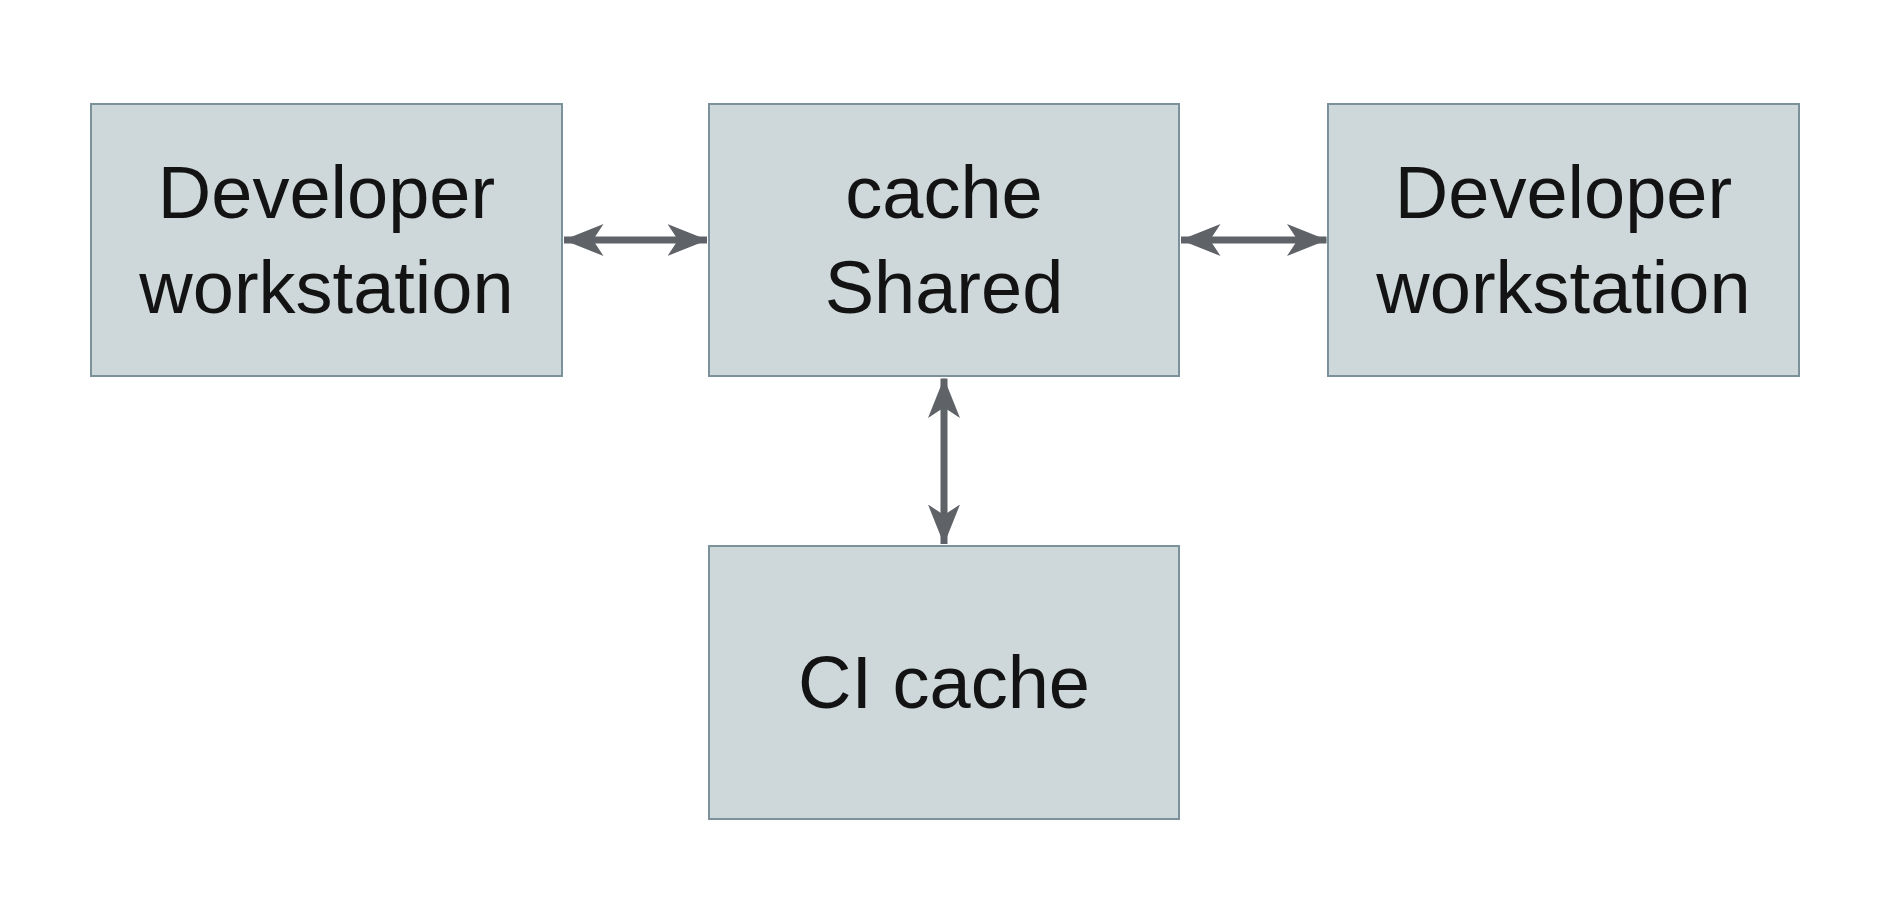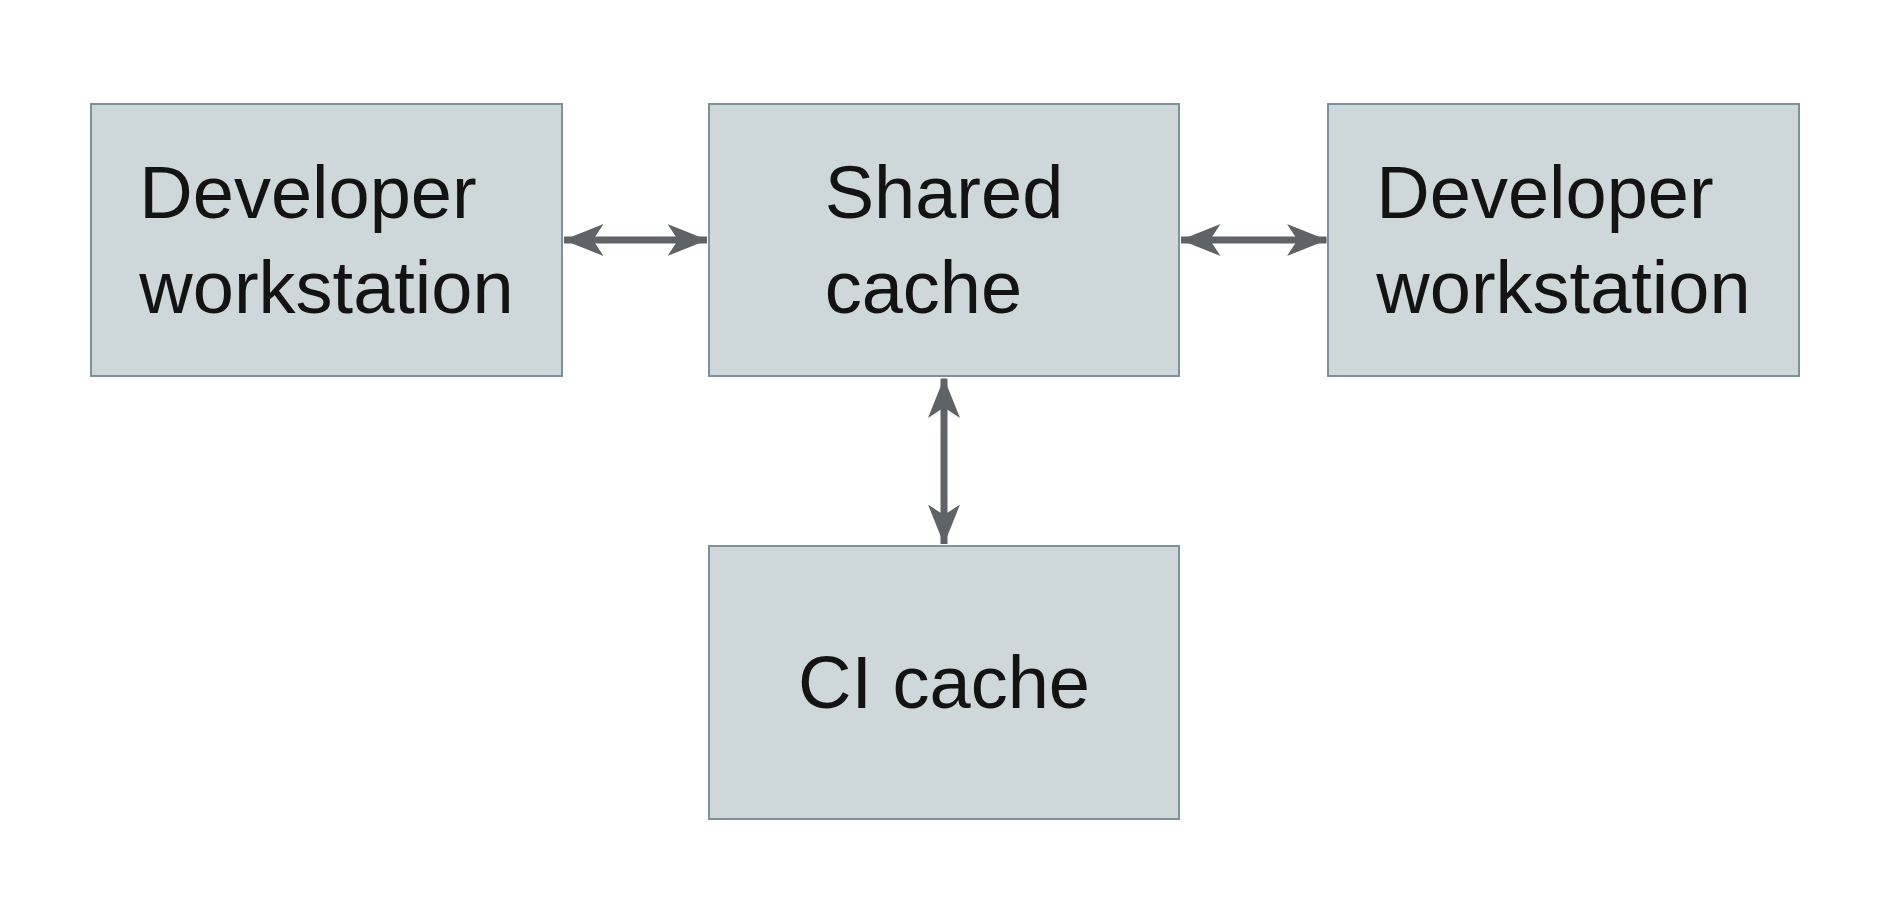--- a/index.html
+++ b/index.html
@@ -33,21 +33,21 @@
   .arrowhead-shape { fill: var(--connector); }
   .node {
     position: absolute;
     background: var(--node-fill);
     border: 2px solid var(--node-border);
     display: flex;
     align-items: center;
     justify-content: center;
   }
   .node-label {
-    text-align: left;
+    text-align: center;
     font-size: 74px;
     line-height: 95px;
     color: var(--label-text);
     letter-spacing: 0px;
   }
   .node-label .line { display: block; }
 </style>
 </head>
 <body>
 
@@ -72,22 +72,22 @@
 
   <div class="node" style="left:90px; top:103px; width:473px; height:274px;">
     <div class="node-label">
       <span class="line">Developer</span>
       <span class="line">workstation</span>
     </div>
   </div>
 
   <div class="node" style="left:708px; top:103px; width:472px; height:274px;">
     <div class="node-label">
+      <span class="line">cache</span>
       <span class="line">Shared</span>
-      <span class="line">cache</span>
     </div>
   </div>
 
   <div class="node" style="left:1327px; top:103px; width:473px; height:274px;">
     <div class="node-label">
       <span class="line">Developer</span>
       <span class="line">workstation</span>
     </div>
   </div>
 

